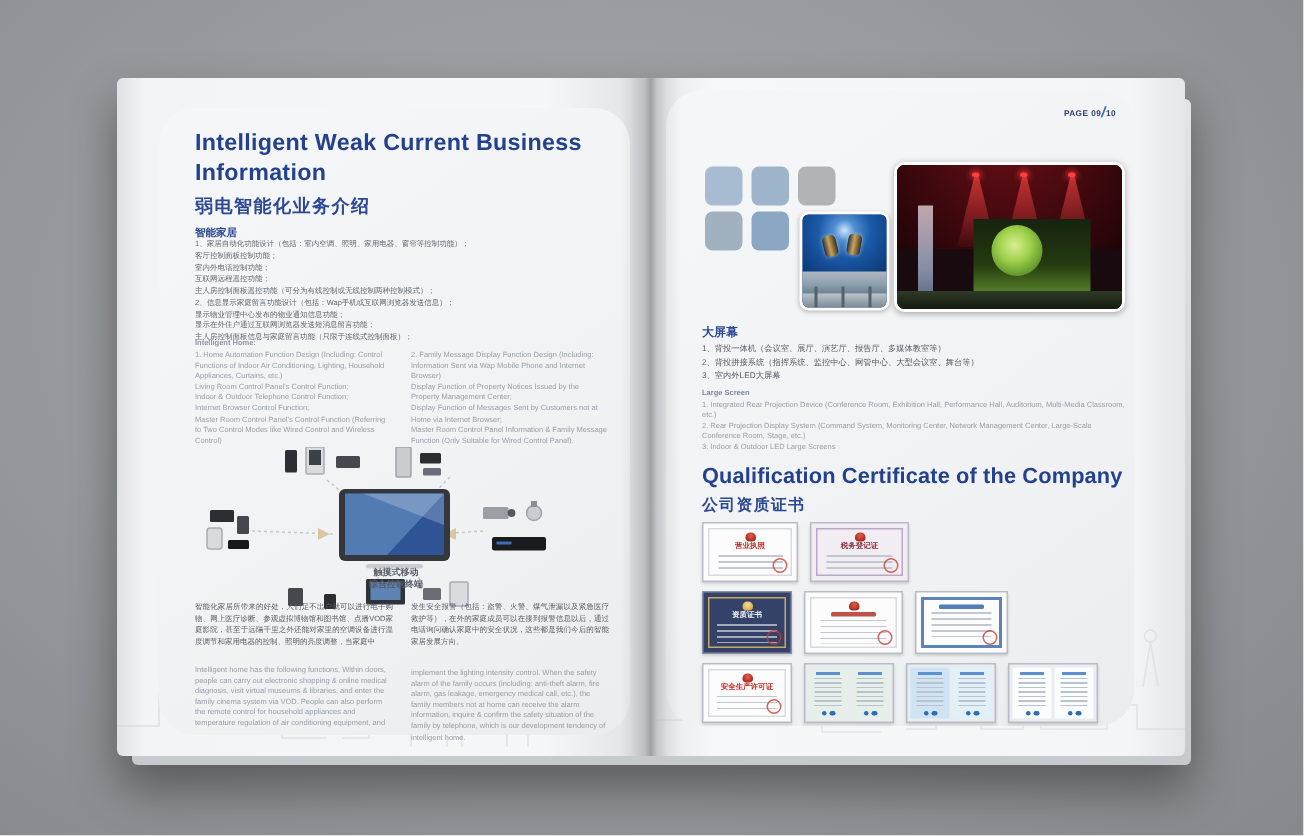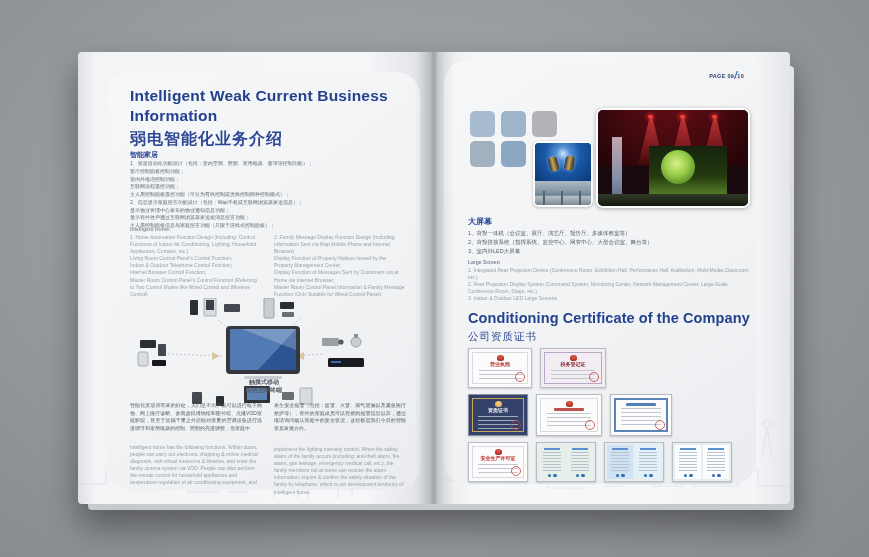--- a/index.html
+++ b/index.html
@@ -17,21 +17,21 @@
     background:linear-gradient(90deg,#cfd1d5 0%,#e9ebed 3%,#f7f8fa 12%,#f4f5f7 90%,#e4e6e9 100%);}
   .spine{position:absolute;left:336px;top:0;width:40px;height:452px;pointer-events:none;
     background:linear-gradient(90deg,rgba(0,0,0,0) 0%,rgba(90,94,99,.18) 40%,rgba(60,63,68,.32) 50%,rgba(90,94,99,.16) 60%,rgba(0,0,0,0) 100%);z-index:30;}
   .panel{position:absolute;border-radius:24px;background:linear-gradient(145deg,#f6f7f9 0%,#eff1f3 70%,#eaecef 100%);}
   .panel.lp{left:28px;top:20px;width:314px;height:418px;}
   .panel.rp{left:10px;top:8px;width:312px;height:424px;}
   .abs{position:absolute;}
   .pre{white-space:pre-line;}
   
   .l-title{left:24px;top:14px;width:280px;font-size:15.5px;font-weight:bold;color:#24418e;line-height:1.3;letter-spacing:.2px;}
-  .l-title-zh{left:24px;top:57px;font-size:16px;font-weight:bold;color:#2c4894;letter-spacing:1px;}
+  .l-title-zh{left:24px;top:57px;font-size:12px;font-weight:bold;color:#2c4894;letter-spacing:1px;}
   .l-sec{left:24px;top:78px;font-size:7px;font-weight:bold;color:#2c4894;}
   .l-zhlines{left:24px;top:88px;width:274px;font-size:5px;color:#5f6570;line-height:1.55;overflow:hidden;max-height:72px;}
   .encol{font-size:5px;color:#999fa8;line-height:1.42;overflow:hidden;}
   .enhead{font-size:5px;color:#8d94a2;font-weight:bold;}
   .l-en1{left:24px;top:162px;width:132px;max-height:62px;}
   .l-en2{left:168px;top:162px;width:132px;max-height:62px;}
   .l-enh{left:24px;top:154px;}
   .diagram{left:26px;top:226px;width:262px;height:112px;}
   .diag-cap{left:118px;top:306px;width:80px;text-align:center;font-size:6px;font-weight:bold;color:#565c66;line-height:1.35;}
   .close-zh{font-size:5px;color:#565c66;line-height:1.5;overflow:hidden;max-height:40px;text-align:justify;}
@@ -63,21 +63,21 @@
   .pl-screen{position:absolute;left:34%;top:38%;width:52%;height:52%;background:linear-gradient(180deg,#15240f,#24390f 60%,#57822a);}
   .pl-blob{position:absolute;left:42%;top:42%;width:34px;height:34px;border-radius:50%;
     background:radial-gradient(circle at 45% 40%, #d8f08e 0%, #9ccf4a 40%, #5d9427 75%, rgba(60,110,20,0) 100%);}
   .pl-pillar{position:absolute;top:28%;width:10px;height:72%;background:linear-gradient(180deg,#d9c3cc,#9aa7c0 60%,#5d6e8a);opacity:.85;}
   .pl-floor{position:absolute;left:0;bottom:0;width:100%;height:12%;background:linear-gradient(180deg,#303a28,#141a10);}
   .ls-h{left:24px;top:156px;font-size:8px;font-weight:bold;color:#2c4894;}
   .ls-zh{left:24px;top:169px;width:282px;font-size:5.5px;color:#565c66;line-height:1.65;}
   .ls-enh{left:24px;top:199px;font-size:5px;color:#7e86a0;font-weight:bold;}
   .ls-en{left:24px;top:207px;width:284px;font-size:5px;color:#999fa8;line-height:1.4;overflow:hidden;max-height:38px;}
   .q-title{left:24px;top:250px;font-size:14.5px;font-weight:bold;color:#24418e;letter-spacing:.1px;}
-  .q-title-zh{left:24px;top:270px;font-size:10.5px;font-weight:normal;color:#2c4894;letter-spacing:1px;}
+  .q-title-zh{left:24px;top:270px;font-size:10.5px;font-weight:bold;color:#2c4894;letter-spacing:1px;}
   .cert-row{position:absolute;left:24px;display:flex;gap:8px;}
   .cr1{top:288px;height:40px;}
   .cr2{top:334px;height:42px;}
   .cr3{top:382px;height:40px;}
   .cert{position:relative;background:#fcfcfd;border:1px solid #b8bdc5;box-shadow:0 1px 2px rgba(0,0,0,.18);
     padding:3px;display:flex;box-sizing:border-box;}
   .cert-inner{flex:1;border:1px solid #d7dbe0;display:flex;flex-direction:column;align-items:center;padding:2px;overflow:hidden;}
   .cert-emblem{width:7px;height:6px;border-radius:50% 50% 42% 42%;flex:none;
     background:radial-gradient(circle at 50% 35%, #e0604c 0%, #a5231c 80%);}
   .cert-title{font-size:5px;font-weight:bold;color:#b3342c;margin-top:1px;white-space:nowrap;line-height:1.1;}
@@ -274,21 +274,21 @@
           <div>2、背投拼接系统（指挥系统、监控中心、网管中心、大型会议室、舞台等）</div>
           <div>3、室内外LED大屏幕</div>
         </div>
         <div class="abs ls-enh">Large Screen</div>
         <div class="abs ls-en">
           <div>1. Integrated Rear Projection Device (Conference Room, Exhibition Hall, Performance Hall, Auditorium, Multi-Media Classroom, etc.)</div>
           <div>2. Rear Projection Display System (Command System, Monitoring Center, Network Management Center, Large-Scale Conference Room, Stage, etc.)</div>
           <div>3. Indoor &amp; Outdoor LED Large Screens</div>
         </div>
 
-        <div class="abs q-title">Conditioning Certificate of the Company</div>
+        <div class="abs q-title">Qualification Certificate of the Company</div>
         <div class="abs q-title-zh">公司资质证书</div>
 
         <div class="cert-row cr1">
           <div class="cert" style="width:64px">
             <div class="cert-inner">
               <div class="cert-emblem"></div>
               <div class="cert-title">营业执照</div>
               <div class="cert-lines"></div>
             </div>
             <div class="cert-seal"></div>

